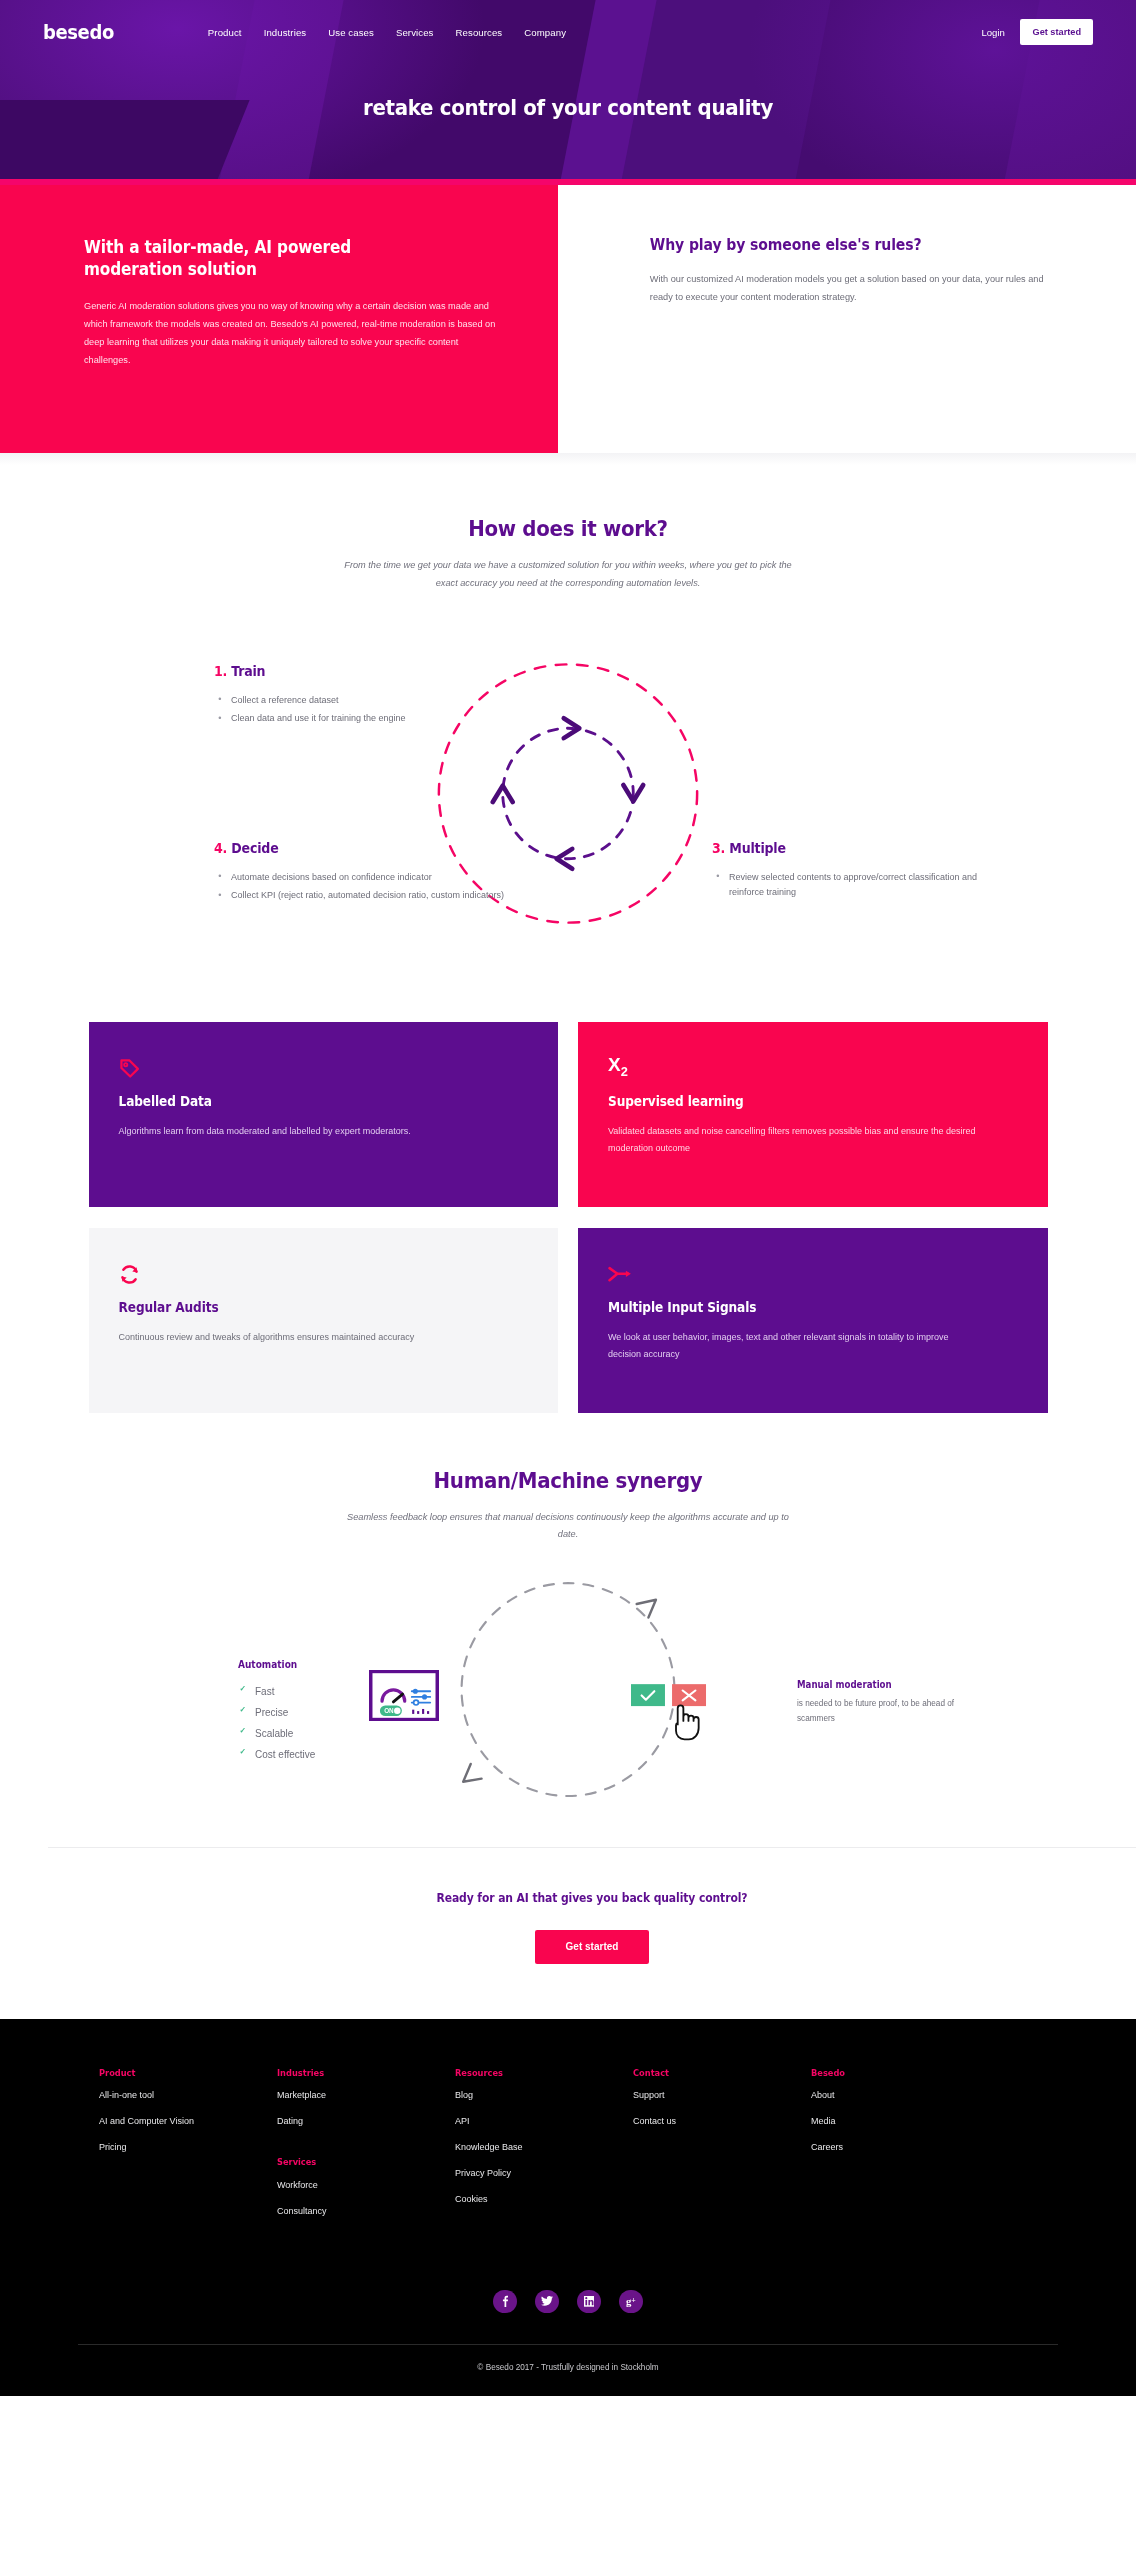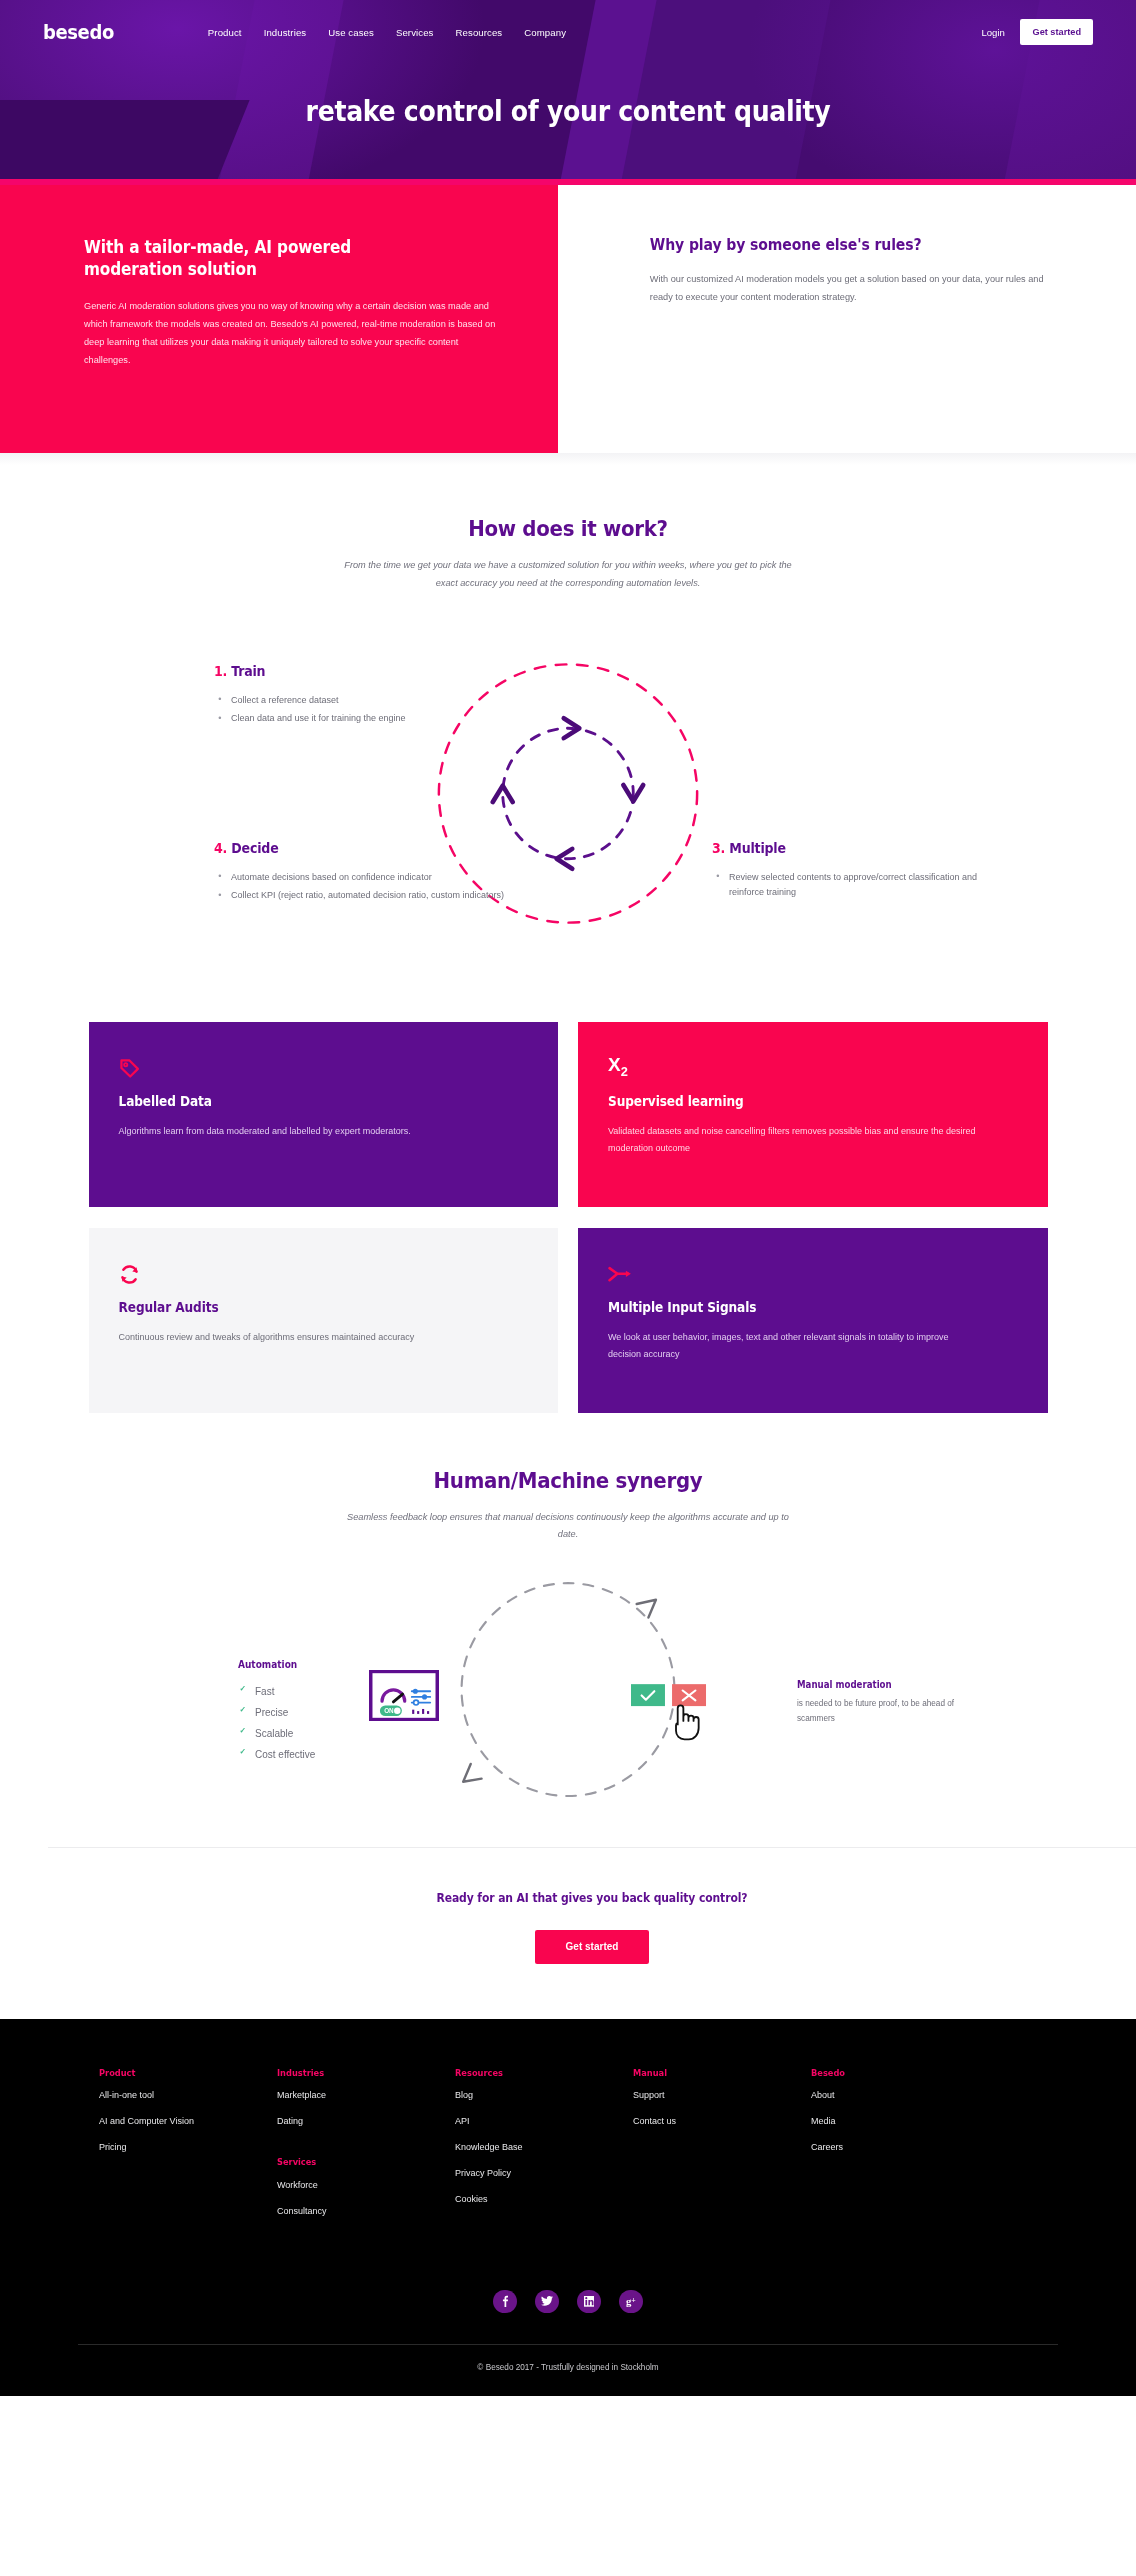--- a/index.html
+++ b/index.html
@@ -61,21 +61,21 @@
   .login{color:#fff;font-size:9.6px;text-decoration:none;}
   .btn-getstarted-nav{
     background:#ffffff;color:#5a1090;
     font-size:9.2px;font-weight:600;
     padding:7.8px 12px;border-radius:2.1px;border:0;cursor:pointer;
     font-family:"Liberation Sans",sans-serif;
   }
   .hero-title{
     position:relative;z-index:5;
     text-align:center;color:#ffffff;
-    font-size:28px;font-weight:700;letter-spacing:-0.3px;
+    font-size:22px;font-weight:700;letter-spacing:-0.3px;
     margin-top:31px;
     font-family:"DejaVu Sans Condensed","Liberation Sans",sans-serif;
   }
   .hero-stripe{height:5.7px;background:#f5056b;}
 
   
   .split{display:flex;height:268px;}
   .split-left{
     width:568px;background:#f9054f;padding:51px 58px 0 84px;
   }
@@ -472,21 +472,21 @@
       <div class="f-col">
         <div class="f-h">Resources</div>
         <a href="#">Blog</a>
         <a href="#">API</a>
         <a href="#">Knowledge Base</a>
         <a href="#">Privacy Policy</a>
         <a href="#">Cookies</a>
       </div>
 
       <div class="f-col">
-        <div class="f-h">Manual</div>
+        <div class="f-h">Contact</div>
         <a href="#">Support</a>
         <a href="#">Contact us</a>
       </div>
 
       <div class="f-col">
         <div class="f-h">Besedo</div>
         <a href="#">About</a>
         <a href="#">Media</a>
         <a href="#">Careers</a>
       </div>

